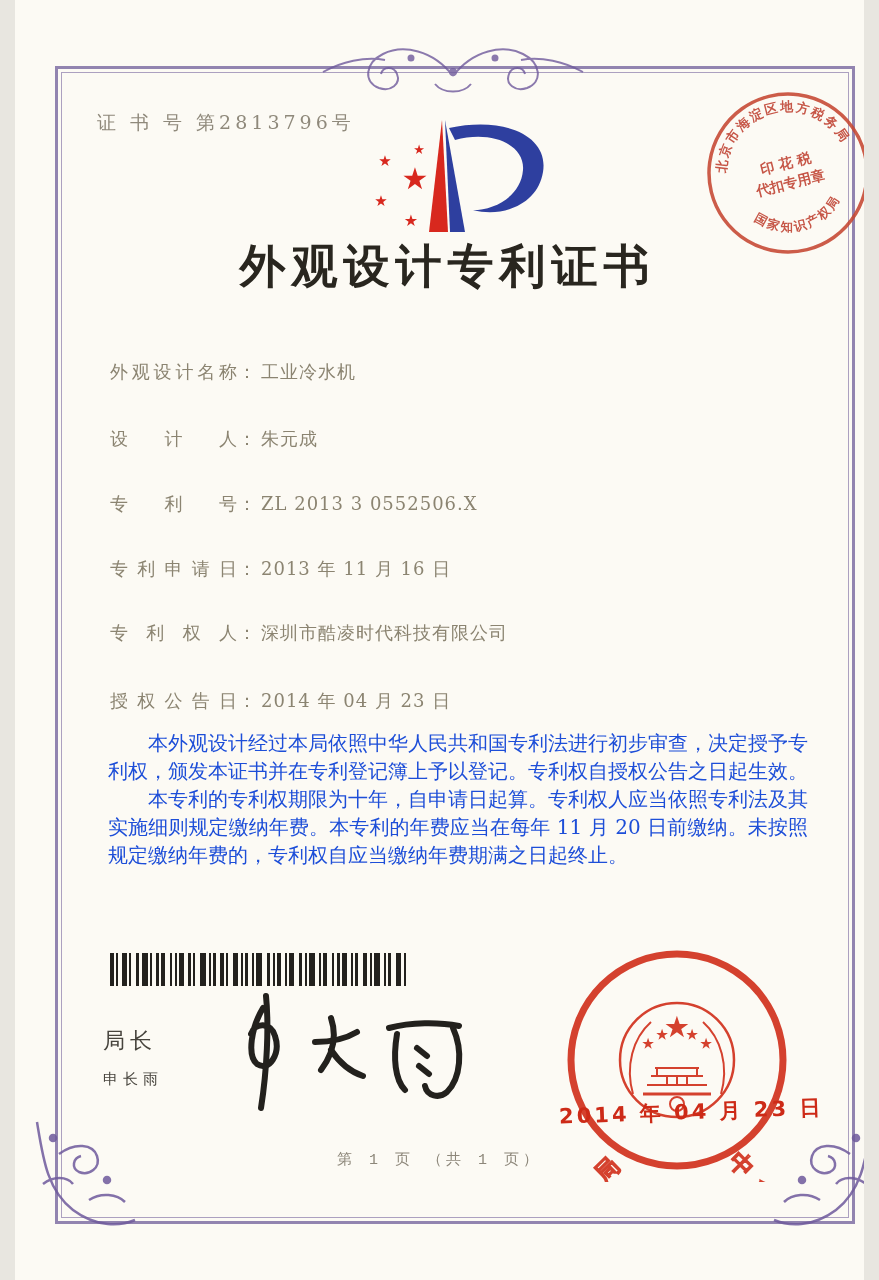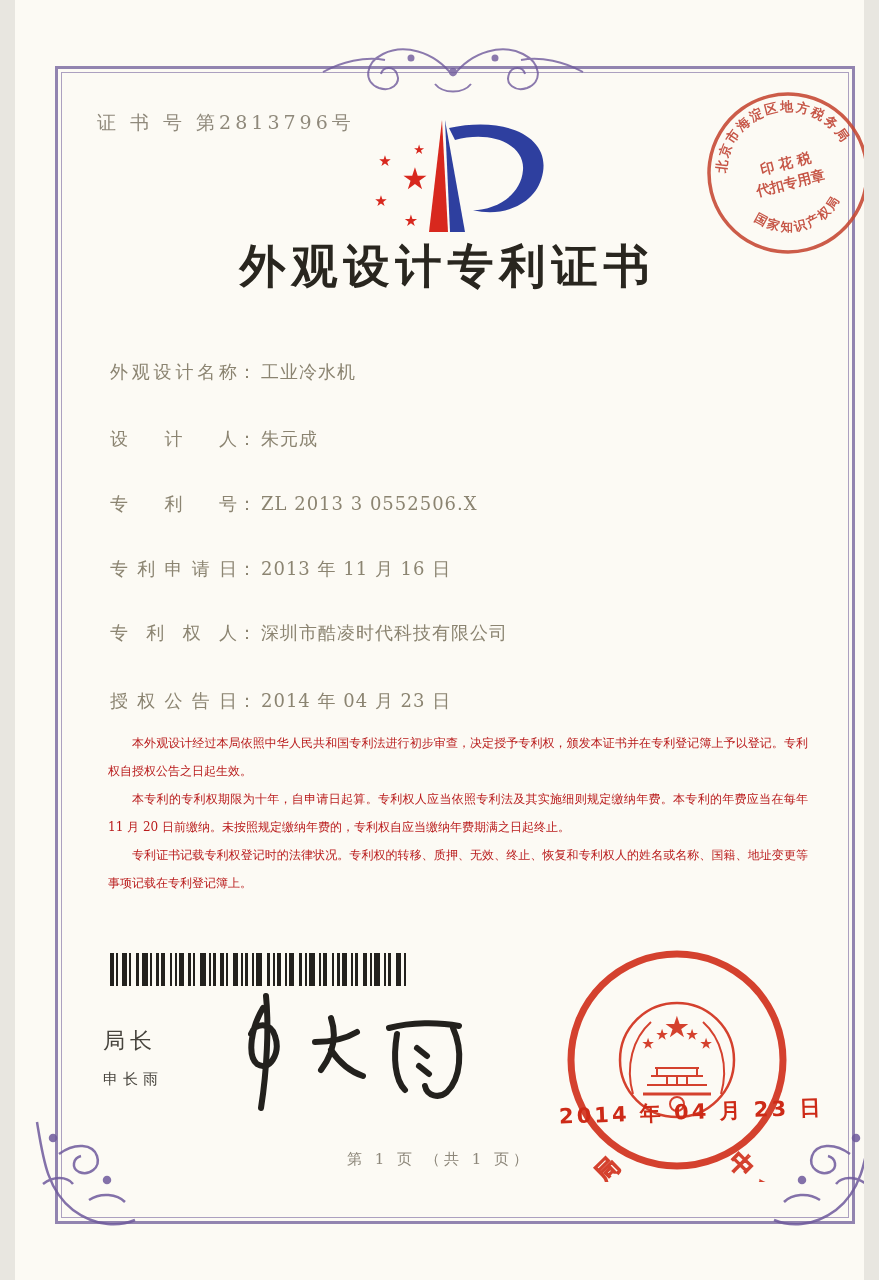--- a/index.html
+++ b/index.html
@@ -19,21 +19,21 @@
   .logo{position:absolute;left:330px;top:114px;}
   .title{position:absolute;left:0;top:236px;width:100%;text-align:center;
     font-size:46px;font-weight:700;letter-spacing:6px;color:#29261f;padding-left:8px;}
   
   .field-row{position:absolute;left:95px;font-size:18px;color:#8b8471;letter-spacing:1px;white-space:nowrap;}
   .field-label{display:inline-block;width:128px;text-align:justify;text-align-last:justify;}
   .field-colon{margin-right:4px;}
   .f0{top:360px}.f1{top:427px}.f2{top:492px}.f3{top:557px}.f4{top:621px}.f5{top:689px}
   
   .body-text{position:absolute;left:93px;top:729px;width:700px;
-    font-size:12px;line-height:28px;color:#b91c1c;text-align:justify;}
+    font-size:20px;line-height:28px;color:#1d4ed8;text-align:justify;}
   .body-text p{margin:0;text-indent:2em;}
   
   .barcode{position:absolute;left:95px;top:953px;width:332px;height:33px;display:flex;align-items:stretch;}
   .barcode i{display:block;height:100%;background:#23211e;}
   
   .issuer-post{position:absolute;left:88px;top:1026px;font-size:22px;letter-spacing:5px;color:#47443d;}
   .issuer-name{position:absolute;left:88px;top:1070px;font-size:15px;letter-spacing:5px;color:#47443d;}
   .signature{position:absolute;left:196px;top:992px;}
   .signature path{stroke:#23211d;stroke-width:6;fill:none;stroke-linecap:round;}
   
@@ -41,21 +41,21 @@
   .office-seal *{stroke:#d23420;fill:none;}
   .office-seal text{fill:#d23420;stroke:none;font-weight:700;}
   .seal-date{position:absolute;left:544px;top:1098px;font-size:21px;font-weight:700;
     color:#cd2a17;letter-spacing:3px;transform:rotate(-2deg);
     font-family:"DejaVu Sans","Liberation Sans",sans-serif;}
   .tax-seal{position:absolute;left:686px;top:86px;transform:rotate(-14deg);opacity:.88;}
   .tax-seal .ring{stroke:#c64732;fill:none;}
   .tax-seal text{fill:#bf4030;stroke:none;font-weight:700;}
   
   .footer{position:absolute;left:0;top:1150px;width:100%;text-align:center;
-    font-size:15px;letter-spacing:4px;color:#8d877a;}
+    font-size:15px;letter-spacing:4px;color:#8d877a;font-family:Liberation Mono, monospace;}
 </style>
 </head>
 <body>
 
 <div class="page">
 
   <div class="frame">
     <div class="frame-inner"></div>
   </div>
 
@@ -125,21 +125,20 @@
   <div class="field-row f4">
     <span class="field-label">专利权人</span><span class="field-colon">：</span><span>深圳市酷凌时代科技有限公司</span>
   </div>
   <div class="field-row f5">
     <span class="field-label">授权公告日</span><span class="field-colon">：</span><span>2014 年 04 月 23 日</span>
   </div>
 
   <div class="body-text">
     <p>本外观设计经过本局依照中华人民共和国专利法进行初步审查，决定授予专利权，颁发本证书并在专利登记簿上予以登记。专利权自授权公告之日起生效。</p>
     <p>本专利的专利权期限为十年，自申请日起算。专利权人应当依照专利法及其实施细则规定缴纳年费。本专利的年费应当在每年 11 月 20 日前缴纳。未按照规定缴纳年费的，专利权自应当缴纳年费期满之日起终止。</p>
-    <p>专利证书记载专利权登记时的法律状况。专利权的转移、质押、无效、终止、恢复和专利权人的姓名或名称、国籍、地址变更等事项记载在专利登记簿上。</p>
   </div>
 
   <div class="barcode">
       <i style="width: 4px; margin-right: 2px;"></i>
       <i style="width: 2px; margin-right: 4px;"></i>
       <i style="width: 5px; margin-right: 2px;"></i>
       <i style="width: 2px; margin-right: 5px;"></i>
       <i style="width: 3px; margin-right: 3px;"></i>
       <i style="width: 6px; margin-right: 2px;"></i>
       <i style="width: 2px; margin-right: 4px;"></i>

